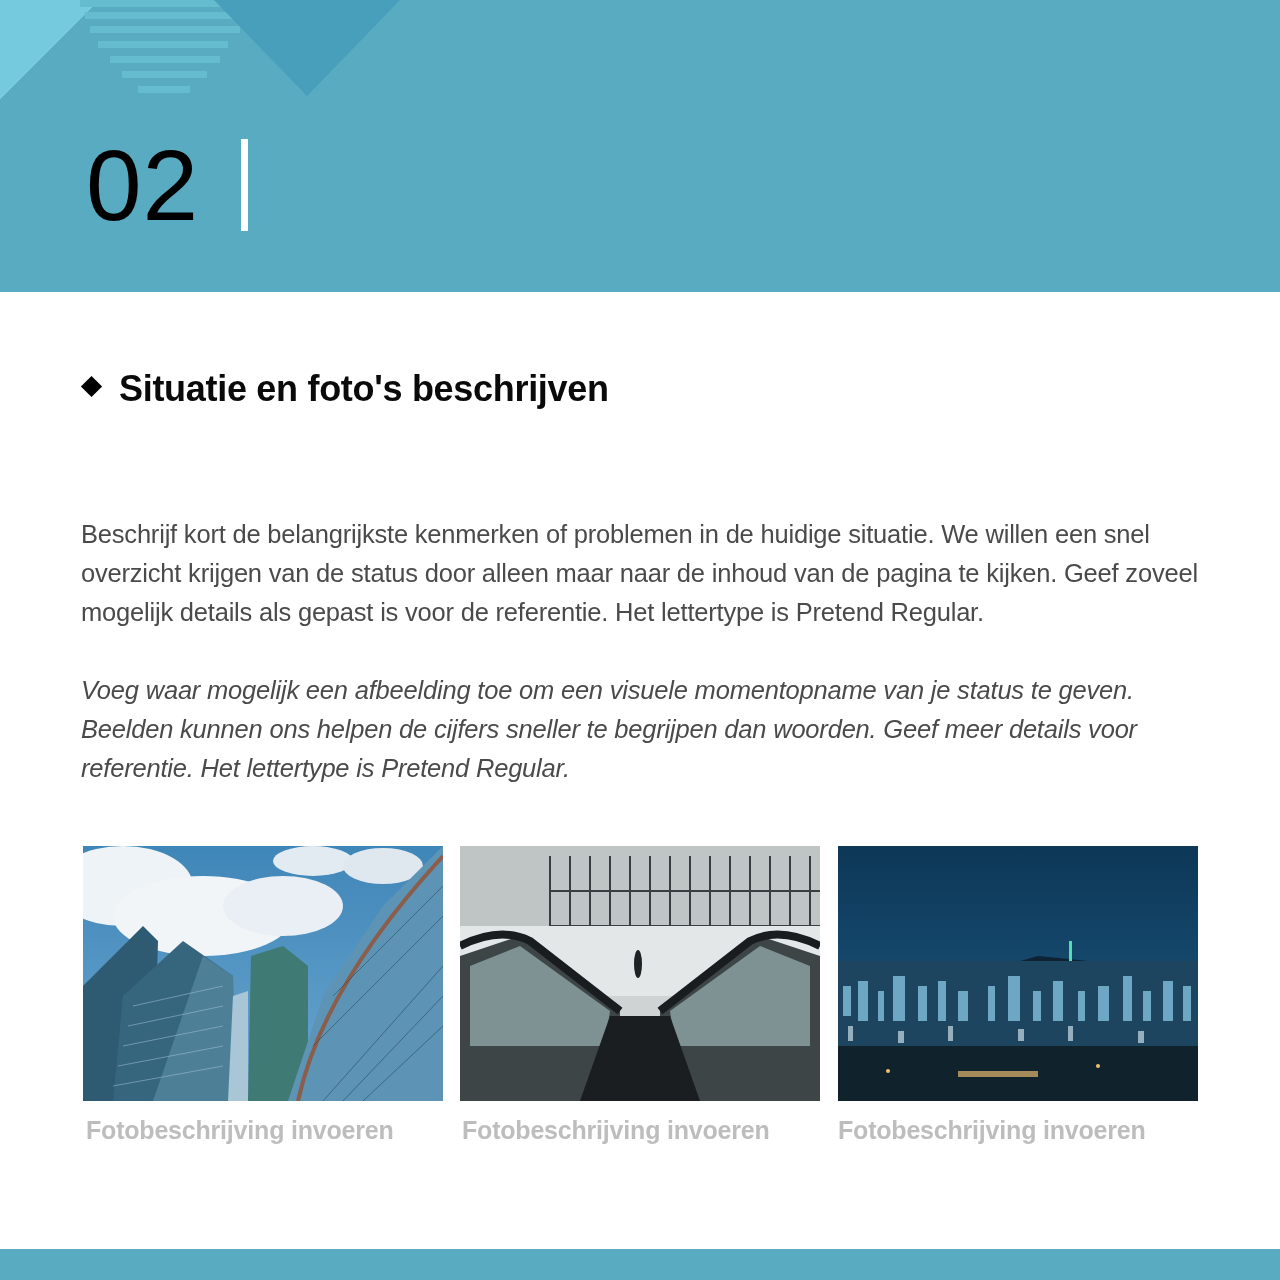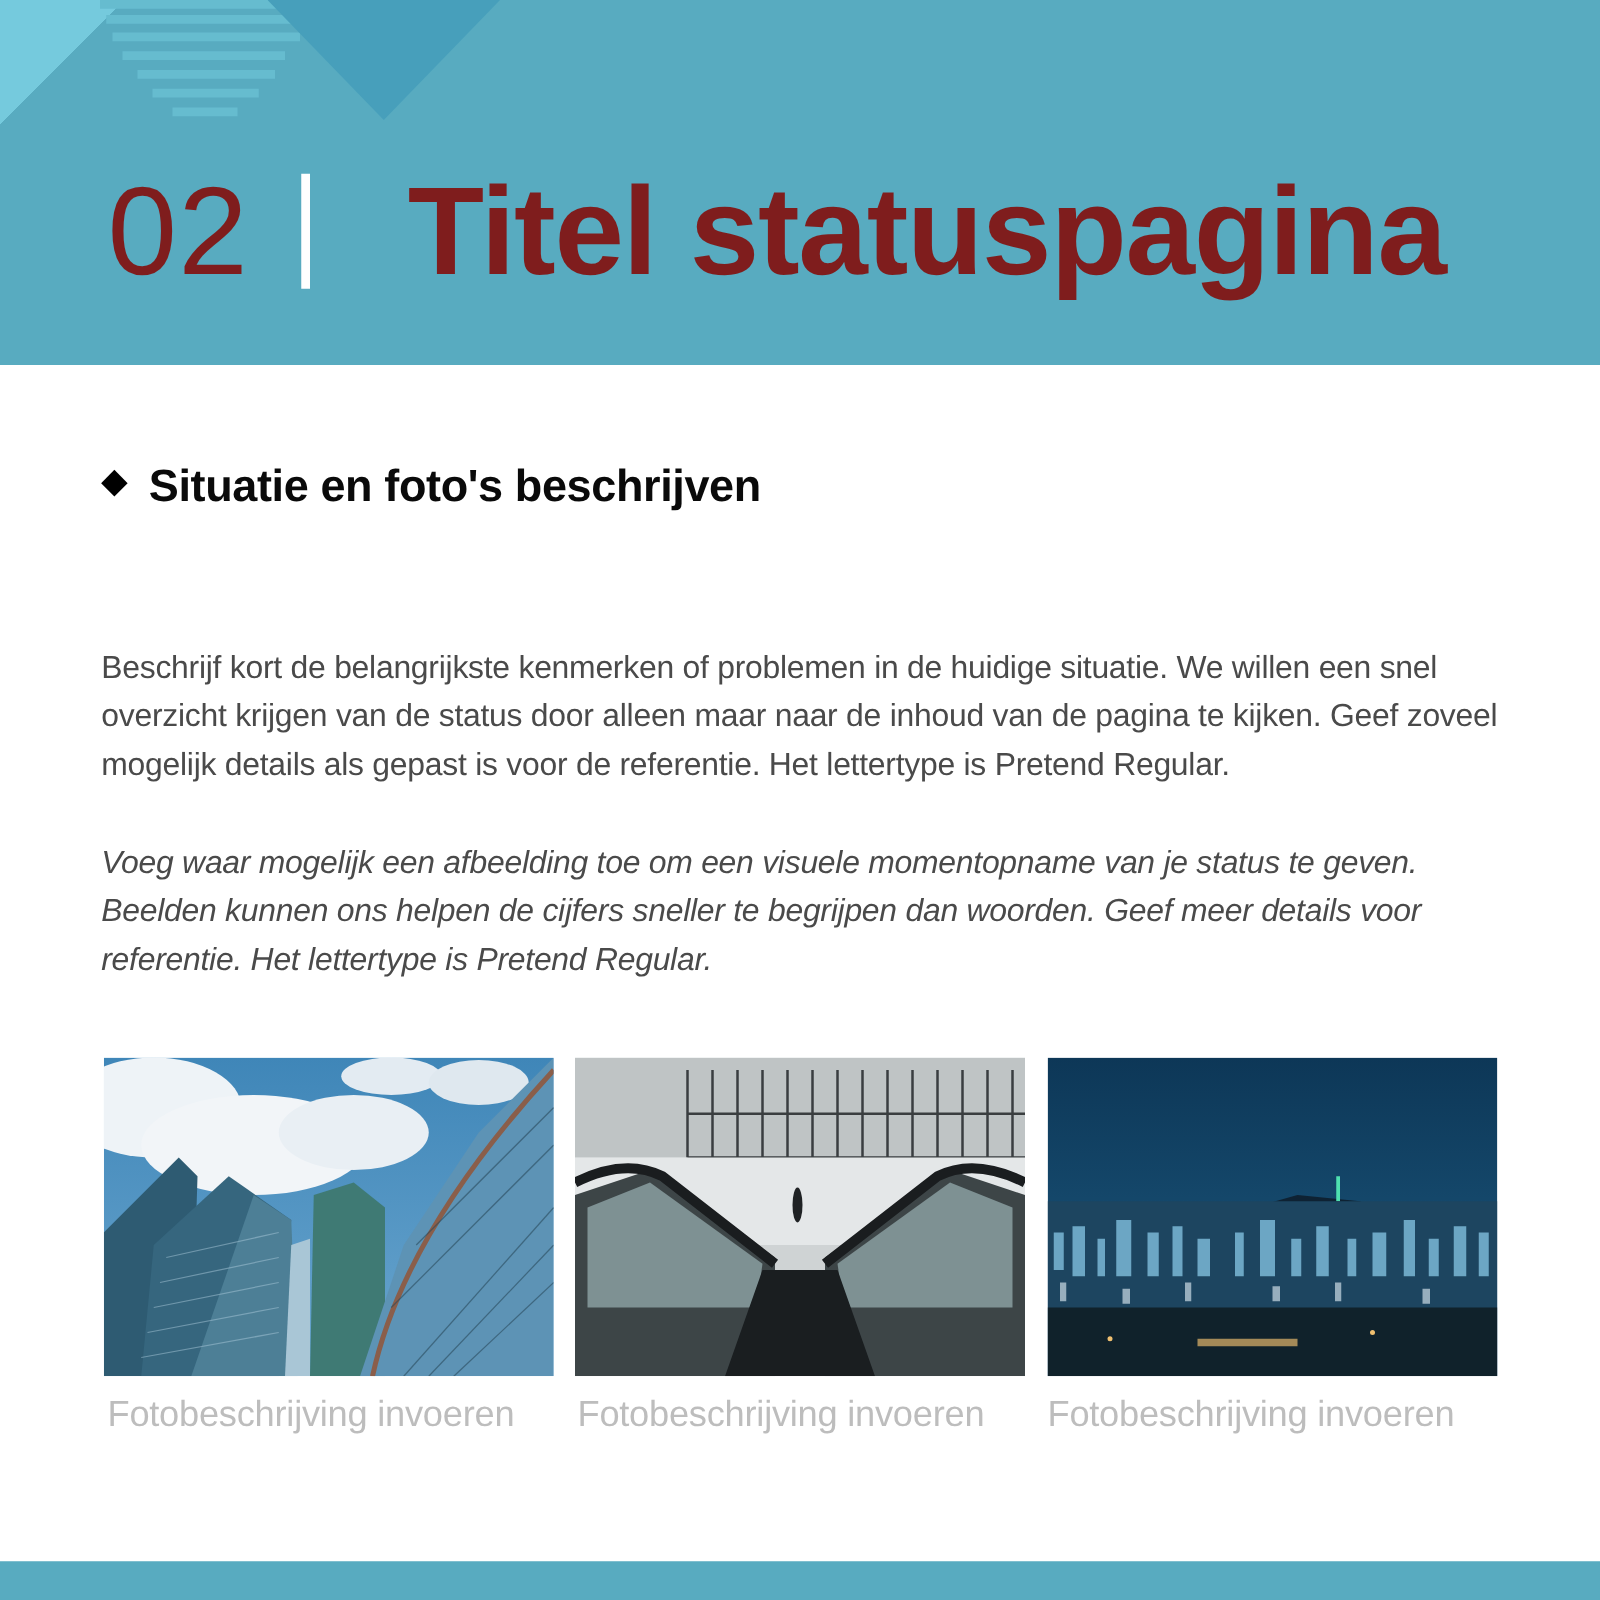--- a/index.html
+++ b/index.html
@@ -17,21 +17,21 @@
     .deco-stripes { position: absolute; left: 80px; top: 0; width: 170px; height: 100px; }
     .deco-stripes div { position: absolute; height: 7px; background: #66bccf; }
     .deco-diamond2 {
       position: absolute; left: 214px; top: 0; width: 186px; height: 96px;
       background: #479fbb;
       clip-path: polygon(0 0, 100% 0, 50% 100%);
     }
 
     .title-row {
       position: absolute; left: 86px; top: 130px; height: 110px;
-      display: flex; align-items: center; color: #7f1d1d;
+      display: flex; align-items: center; color: #000000;
     }
     .title-num { font-size: 100px; font-weight: 400; letter-spacing: 1px; line-height: 1; }
     .title-sep { width: 7px; height: 92px; background: #ffffff; margin-left: 42px; margin-right: 78px; }
     .title-text { font-size: 100px; font-weight: 700; line-height: 1; letter-spacing: -1px; }
 
     .section-heading {
       position: absolute; left: 84px; top: 368px; display: flex; align-items: center;
     }
     .diamond-bullet {
       width: 15px; height: 15px; background: #000; transform: rotate(45deg); margin-right: 20px; margin-top: -6px;
@@ -46,21 +46,21 @@
     .p2 { top: 637px; font-style: italic; }
 
     .photo {
       position: absolute; top: 846px; width: 360px; height: 255px; overflow: hidden;
     }
     .photo-1 { left: 83px; }
     .photo-2 { left: 460px; }
     .photo-3 { left: 838px; }
 
     .caption {
-      position: absolute; top: 1116px; font-size: 29px; color: #bdbdbd; letter-spacing: -0.2px;
+      position: absolute; top: 1116px; font-size: 25px; color: #bdbdbd; letter-spacing: -0.2px; font-weight: bold;
     }
     .caption-1 { left: 86px; }
     .caption-2 { left: 462px; }
     .caption-3 { left: 838px; }
 
     .footer-bar {
       position: absolute; left: 0; top: 1249px; width: 1280px; height: 31px; background: #58abc0;
     }
   </style>
 </head>
@@ -75,21 +75,20 @@
     <div style="left:18px;top:41px;width:130px;"></div>
     <div style="left:30px;top:56px;width:110px;"></div>
     <div style="left:42px;top:71px;width:85px;"></div>
     <div style="left:58px;top:86px;width:52px;"></div>
   </div>
   <div class="deco-diamond2"></div>
 
   <div class="title-row">
     <span class="title-num">02</span>
     <span class="title-sep"></span>
-    <span class="title-text">Titel statuspagina</span>
   </div>
 </div>
 
 <div class="section-heading">
   <span class="diamond-bullet"></span>
   <span class="section-heading-text">Situatie en foto's beschrijven</span>
 </div>
 
 <p class="paragraph p1">Beschrijf kort de belangrijkste kenmerken of problemen in de huidige situatie. We willen een snel overzicht krijgen van de status door alleen maar naar de inhoud van de pagina te kijken. Geef zoveel mogelijk details als gepast is voor de referentie. Het lettertype is Pretend Regular.</p>
 <p class="paragraph p2">Voeg waar mogelijk een afbeelding toe om een visuele momentopname van je status te geven. Beelden kunnen ons helpen de cijfers sneller te begrijpen dan woorden. Geef meer details voor referentie. Het lettertype is Pretend Regular.</p>

